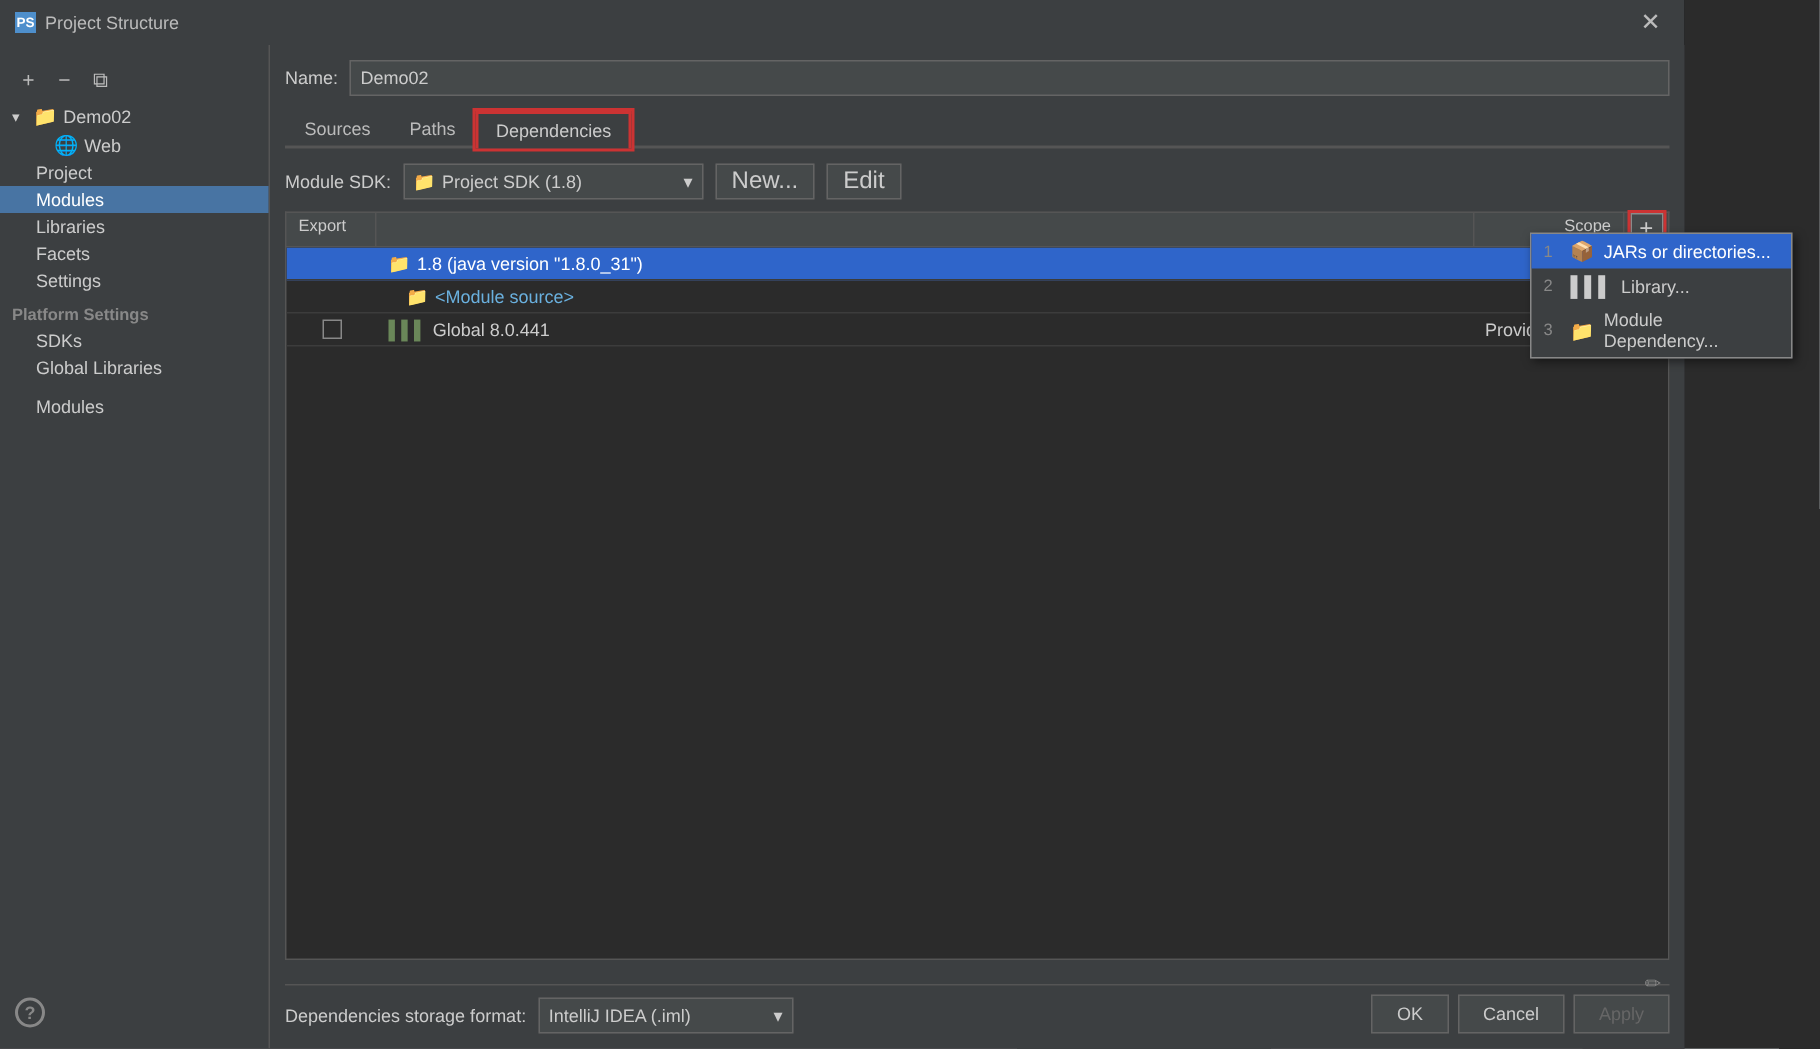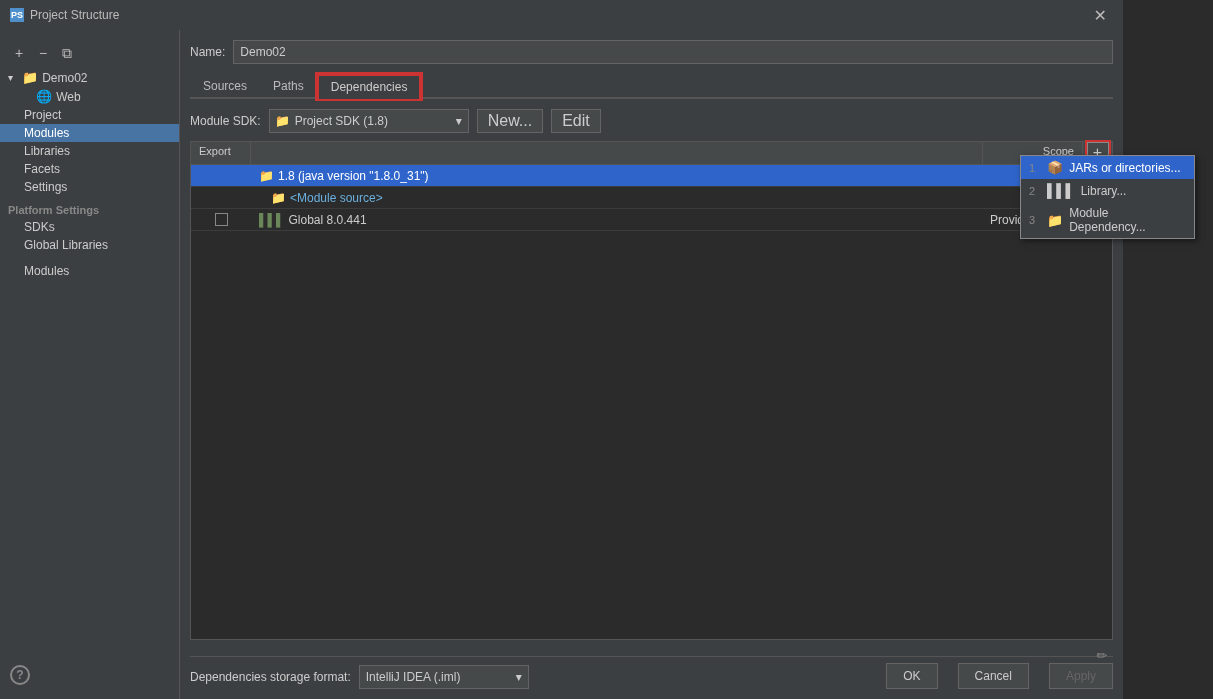--- a/index.html
+++ b/index.html
@@ -356,21 +356,21 @@
       display: flex; align-items: center; justify-content: center;
       font-size: 13px;
     }
 
     
     .bottom-buttons {
       position: absolute;
       bottom: 10px;
       right: 10px;
       display: flex;
-      gap: 20px;
+      gap: 6px;
     }
     .bottom-btn {
       height: 26px;
       padding: 0 16px;
       background: #45494a;
       border: 1px solid #646464;
       color: #cccccc;
       font-size: 12px;
       cursor: pointer;
     }

